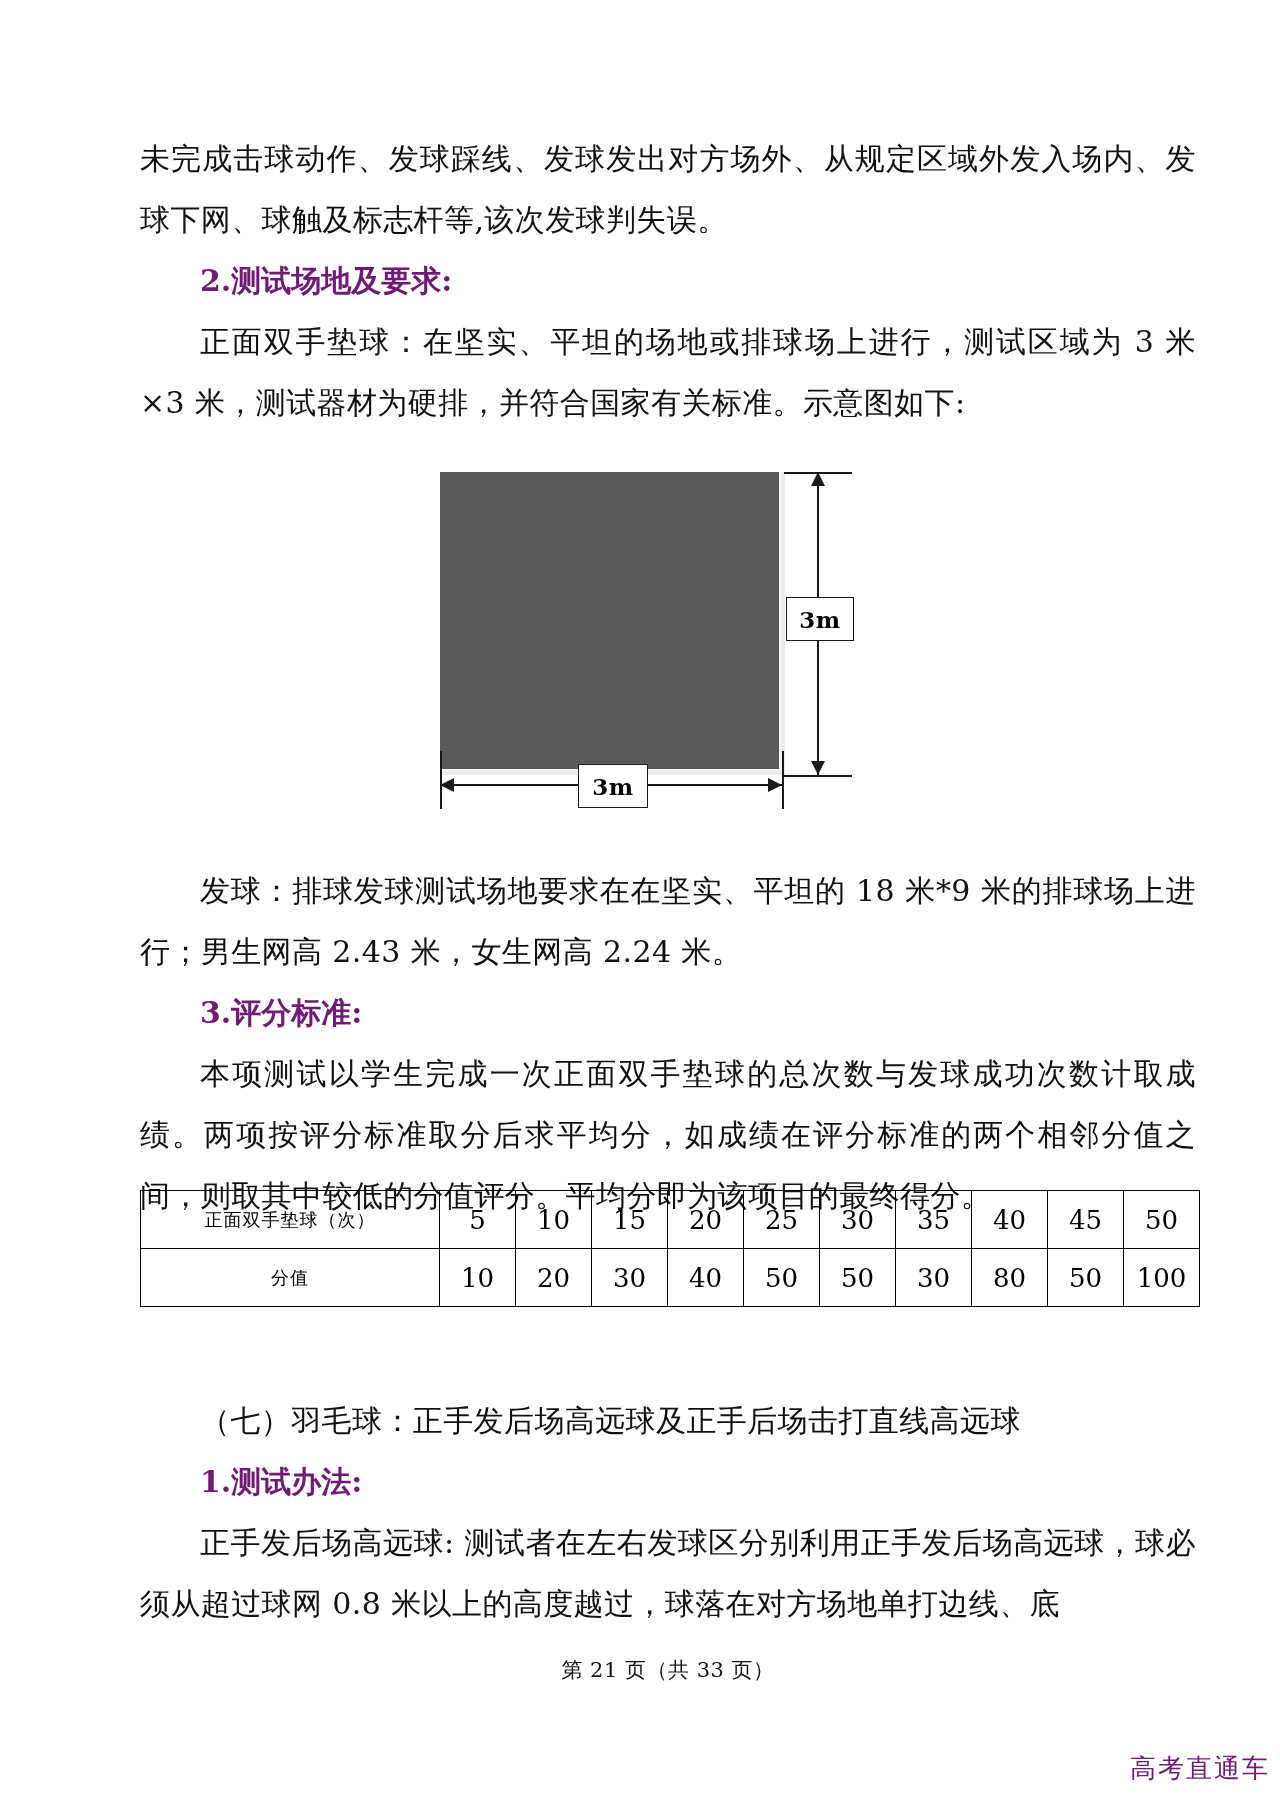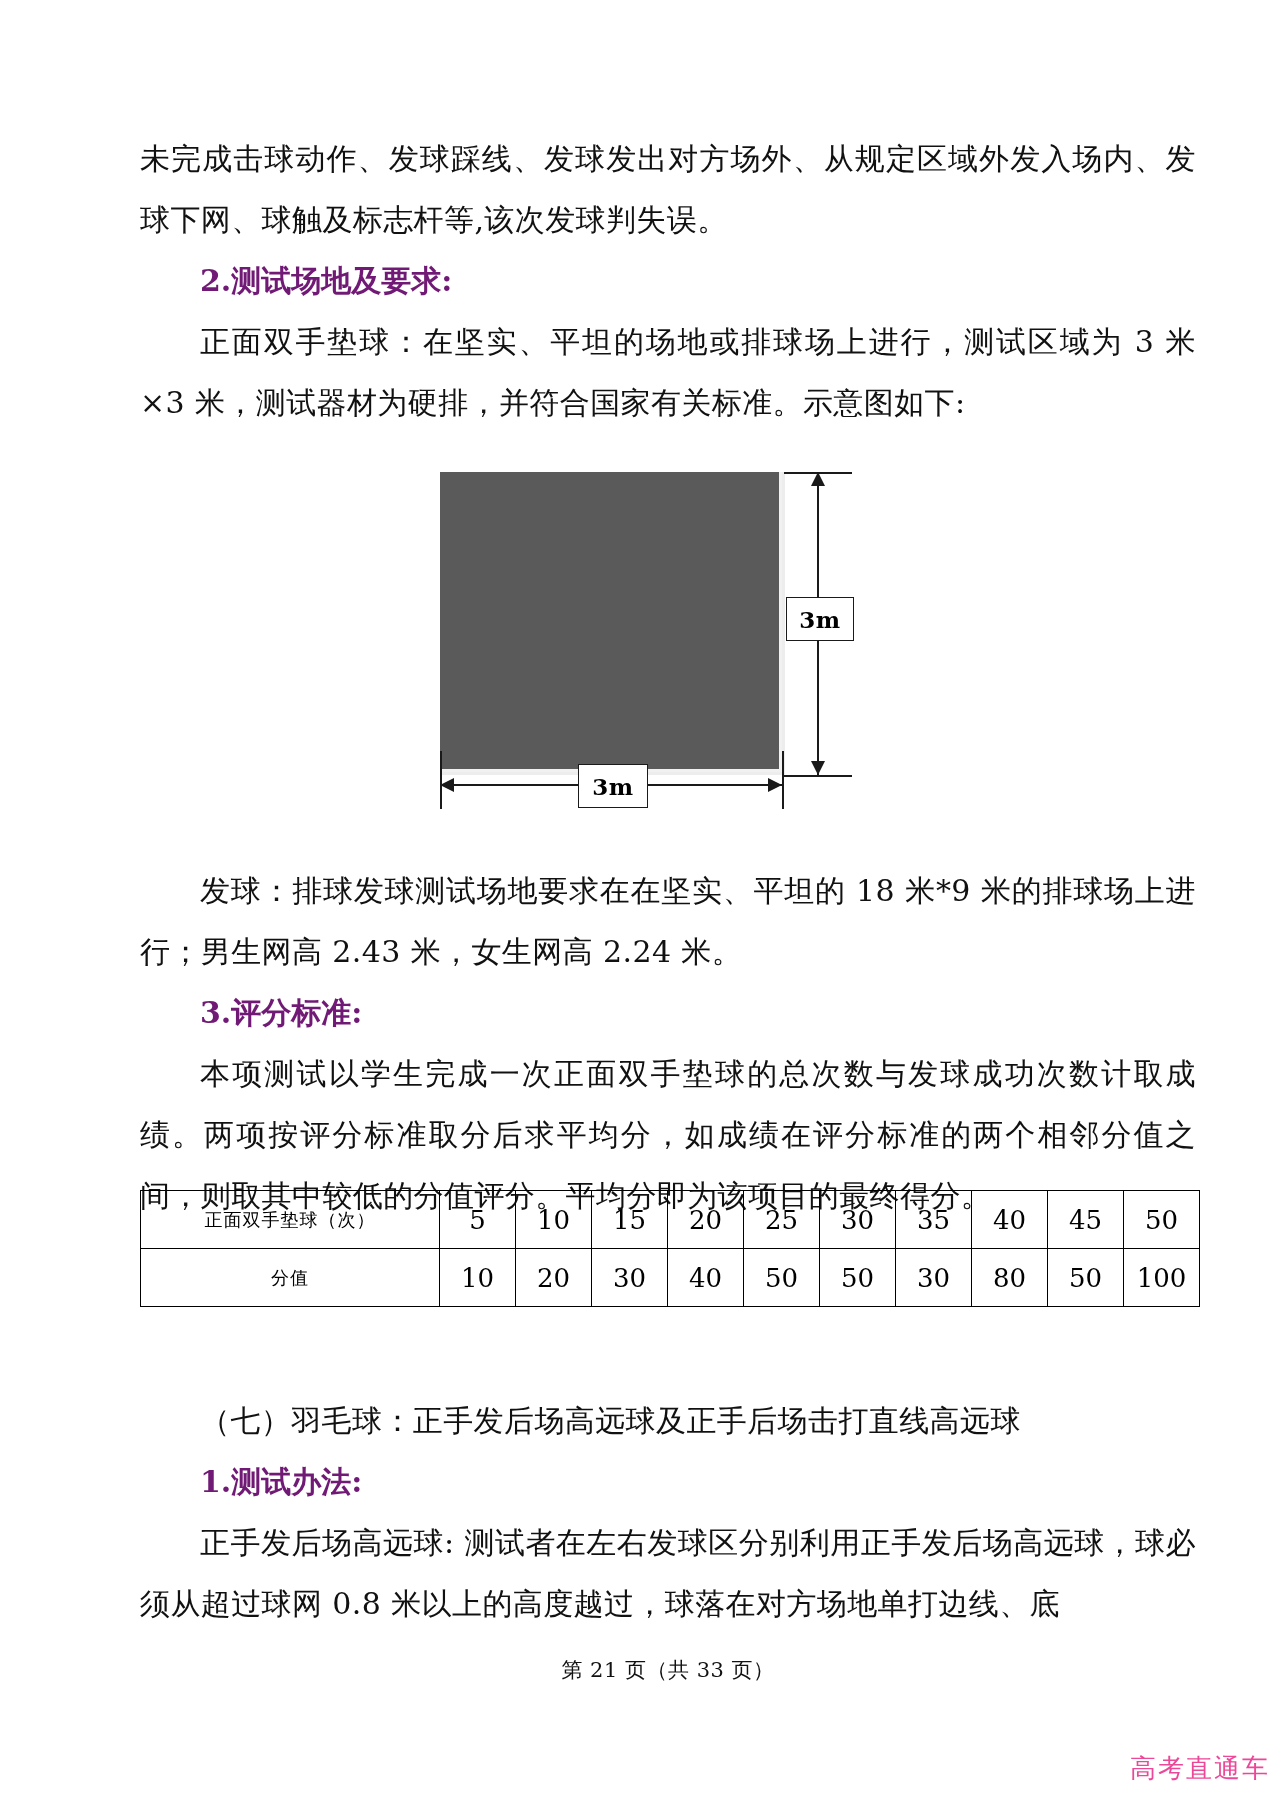--- a/index.html
+++ b/index.html
@@ -199,21 +199,21 @@
     text-align: center;
     font-size: 21px;
     color: #111;
     letter-spacing: 0.5px;
   }
   .watermark {
     position: absolute;
     right: 38px;
     bottom: 24px;
     font-size: 26px;
-    color: #ec4899;
+    color: #701a75;
     letter-spacing: 2px;
     font-family: "DejaVu Sans", "Liberation Sans", sans-serif;
   }
 </style>
 </head>
 <body>
 
 <div class="page">
   <div class="content">
 

